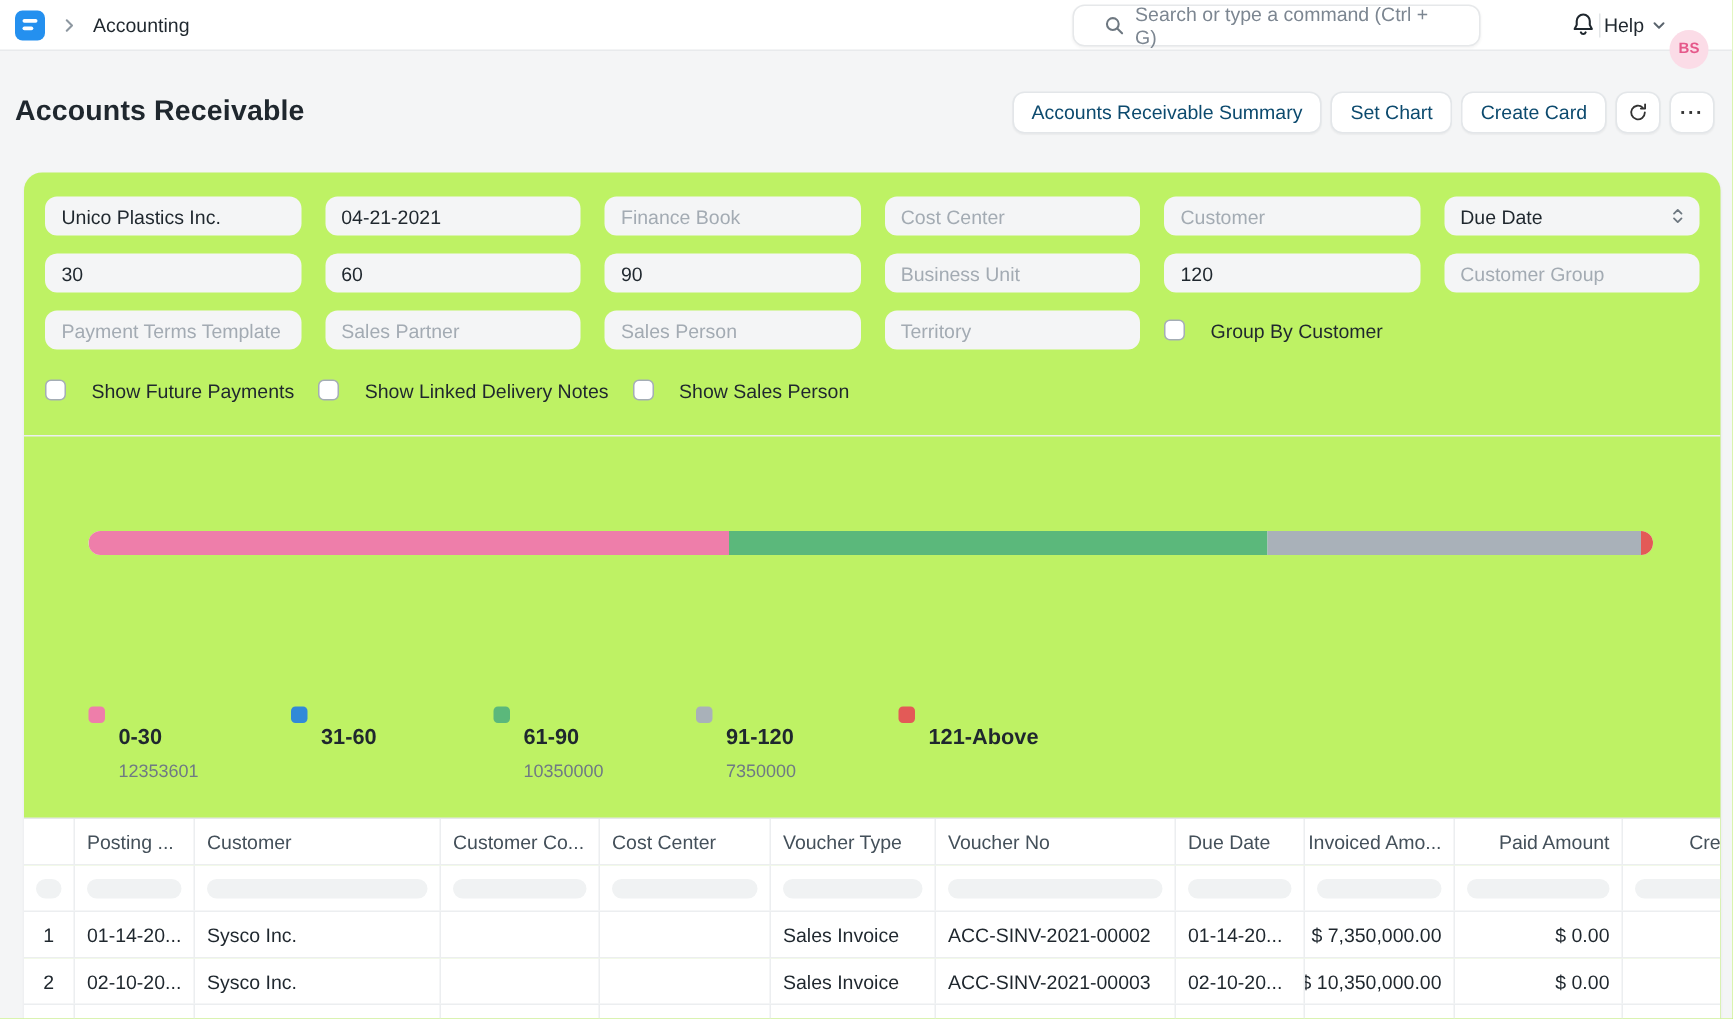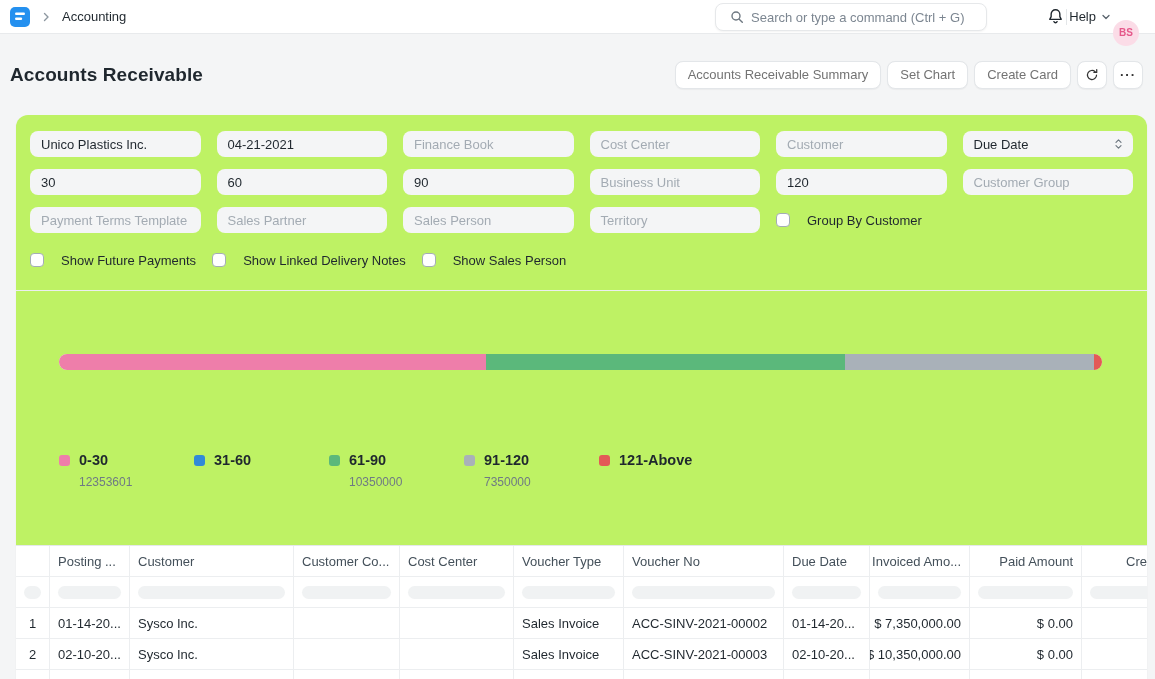--- a/index.html
+++ b/index.html
@@ -9,28 +9,28 @@
 
   
   .navbar { position:relative; height:34px; background:#fff; border-bottom:1px solid #E8EAEC; display:flex; align-items:center; padding:0 16px 0 10px; }
   .nav-left { display:flex; align-items:center; gap:10px; }
   .logo { width:20px; height:20px; border-radius:5px; background:#2490EF; display:flex; align-items:center; justify-content:center; cursor:pointer; }
   .crumb { font-size:13px; color:#1F272E; cursor:pointer; }
   .nav-right { margin-left:auto; display:flex; align-items:center; gap:2px;justify-content:flex-end; }
   .nav-divider { width:1px; height:16px; background:#E3E6E8; }
   .helpwrap { display:flex; align-items:center; gap:5px; cursor:pointer; }
   .avatar { width:26px; height:26px; border-radius:50%; background:#FBDCE7; color:#E5588A; font-size:10px; font-weight:700; display:flex; align-items:center; justify-content:center; cursor:pointer;margin-top:32px; }
-  .searchbox { position:absolute; left:715px; top:3px; width:272px; height:28px; background:#fff; border:1px solid #E6E8EA; border-radius:8px; box-shadow:0 1px 2px rgba(0,0,0,.05); display:flex; align-items:center; gap:7px; padding:0 14px; cursor:text; }
+  .searchbox { position:absolute; left:715px; top:3px; width:272px; height:28px; background:#fff; border:1px solid #E6E8EA; border-radius:8px; box-shadow:0 1px 2px rgba(0,0,0,.05); display:flex; align-items:center; gap:7px; padding:0 20px; cursor:text; }
   .search-ph { color:#7C8691; font-size:13px; }
 
   
   .titlebar { height:81px; display:flex; align-items:center; padding:0 12px 0 10px; }
   .titlebar h1 { font-size:19px; font-weight:700; letter-spacing:.1px; }
   .actions { margin-left:auto; display:flex; align-items:center; gap:6px; }
-  .btn { height:28px; background:#fff; border:1px solid #E3E6E9; border-radius:8px; padding:0 12px; font-size:13px; color:#737373; display:flex; align-items:center; cursor:pointer; box-shadow:0 .5px 1px rgba(0,0,0,.04); font-family:inherit; }
+  .btn { height:28px; background:#fff; border:1px solid #E3E6E9; border-radius:8px; padding:0 12px; font-size:13px; color:#0c4a6e; display:flex; align-items:center; cursor:pointer; box-shadow:0 .5px 1px rgba(0,0,0,.04); font-family:inherit; }
   .btn.icon { width:30px; justify-content:center; padding:0; color:#333; }
   .dots { font-weight:700; letter-spacing:1px; color:#333; font-size:13px; }
 
   
   .card { position:absolute; left:16px; top:115px; width:1131px; height:564px; background:#bef264; border-radius:12px 12px 0 0; box-shadow:0 1px 2px rgba(25,39,52,.06); overflow:hidden; }
 
   
   .filters { padding:16px 14px 23px; border-bottom:1px solid #ECEEF0; }
   .frow { display:grid; grid-template-columns:repeat(6,1fr); gap:16px; margin-bottom:12px; }
   .frow.r3 { margin-bottom:20px; }
@@ -45,21 +45,21 @@
   .frow.checks .chk { height:14px; }
 
   
   .chart-area { position:relative; height:254px; }
   .pbar { position:absolute; left:43px; right:45px; top:63px; height:16px; border-radius:8px; overflow:hidden; display:flex; background:#F4F5F6; }
   .pbar .seg { height:100%; }
   .legend { position:absolute; left:43px; top:161px; display:flex; }
   .litem { width:135px; }
   .lhead { display:flex; align-items:center; gap:9px; }
   .lsq { width:11px; height:11px; border-radius:3px; flex:0 0 auto; }
-  .llabel { font-size:14.5px; font-weight:700; color:#1F272E; }
+  .llabel { font-size:14.5px; font-weight:700; color:#1F272E;margin-top:32px; }
   .lvalue { margin:7px 0 0 20px; font-size:12px; color:#6F7A84; }
 
   
   .datatable { border-top:1px solid #E5E8EA; overflow:hidden; width:1131px; }
   .trow { display:flex; border-bottom:1px solid #ECEEF0; background:#fff; }
   .tcell { flex:0 0 auto; border-right:1px solid #ECEEF0; padding:0 8px; display:flex; align-items:center; overflow:hidden; white-space:nowrap; }
   .thead .tcell { height:30px; color:#44505A; font-size:13px; }
   .tfilter .tcell { height:30px; }
   .tdata .tcell { height:30px; font-size:13px; color:#1F272E; }
   .tcell.right { justify-content:flex-end; }

